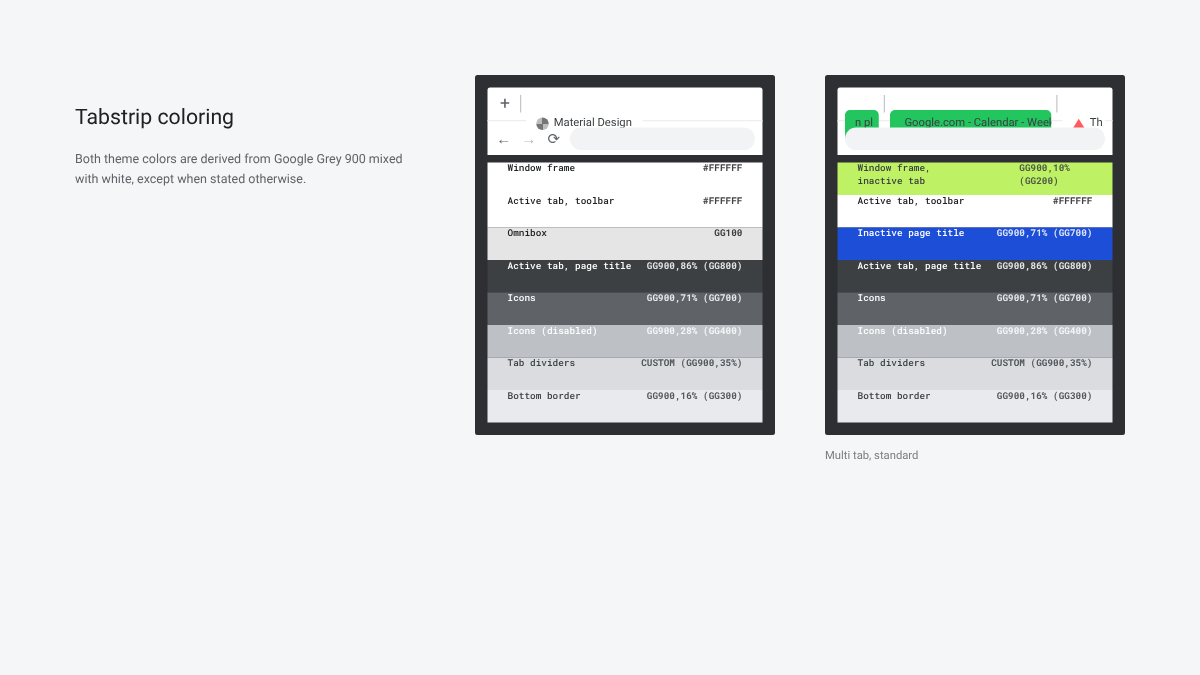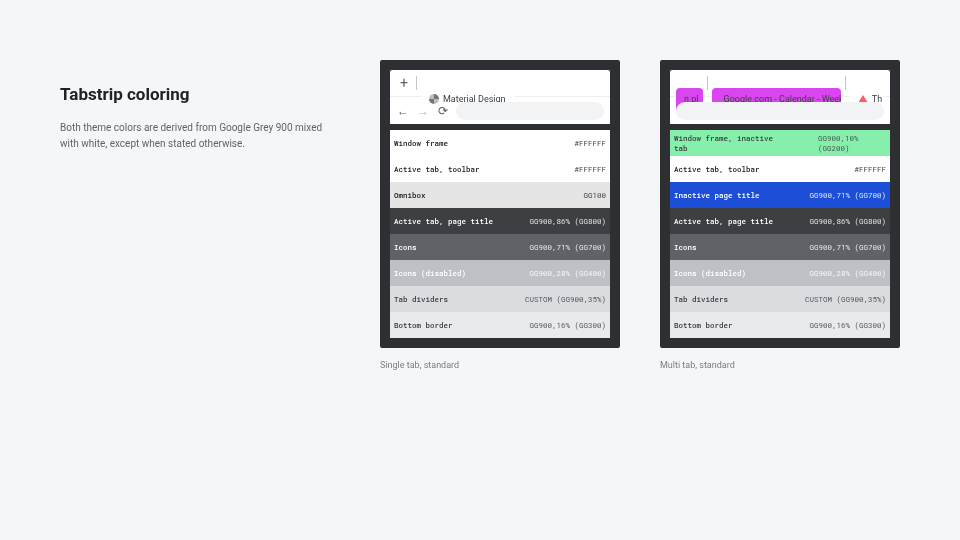--- a/index.html
+++ b/index.html
@@ -5,50 +5,50 @@
   * { box-sizing: border-box; margin: 0; padding: 0; }
   body {
     background: #f5f6f7;
     font-family: Roboto, "Helvetica Neue", Arial, sans-serif;
     width: 960px;
     height: 540px;
     overflow: hidden;
   }
   .page { display: flex; padding: 60px 28px 0 60px; gap: 40px; }
   .left { width: 280px; flex: 0 0 280px; padding-top: 24px; }
-  .left h1 { font-size: 17px; font-weight: 700; color: #202124; margin-bottom: 16px; }
+  .left h1 { font-size: 17px; font-weight: 400; color: #202124; margin-bottom: 16px; }
   .left p { font-size: 10px; line-height: 1.55; color: #5f6368; }
   .examples { display: flex; gap: 40px; flex: 1; }
   .example { width: 240px; }
   .frame {
     background: #2d2f33;
     padding: 10px;
     border-radius: 2px;
   }
   .chrome-head { background: #fff; border-radius: 2px 2px 0 0; }
   .tabstrip { display: flex; align-items: center; height: 26px; padding: 0 6px; font-size: 9px; }
   .tab {
     display: flex; align-items: center; gap: 4px;
     padding: 0 8px; height: 22px;
     color: #3c4043;
     white-space: nowrap; overflow: hidden; margin-top: 32px;
   }
-  .tab.inactive { background: #d946ef; border-radius: 4px 4px 0 0; }
+  .tab.inactive { background: #22c55e; border-radius: 4px 4px 0 0; }
   .tab.active { background: #fff; }
   .favicon { width: 10px; height: 10px; display: inline-block; }
   .plus { font-size: 14px; color: #5f6368; padding: 0 4px; cursor: default; }
   .sep { width: 1px; height: 14px; background: #c4c7c9; margin: 0 4px; }
   .toolbar { display: flex; align-items: center; height: 28px; padding: 0 6px; gap: 6px; border-top: 1px solid #eee; }
   .nav-icon { color: #5f6368; font-size: 12px; width: 14px; text-align: center; }
   .nav-icon.dim { color: #b5b8bb; }
   .omnibox { flex: 1; height: 18px; background: #f1f3f4; border-radius: 9px; }
   .tbl { margin-top: 6px; font-family: "Roboto Mono", Menlo, Consolas, monospace; font-size: 7.5px; }
-  .row { display: flex; justify-content: space-between; align-items: center; height: 26px; padding: 0 4px; }
+  .row { display: flex; justify-content: space-between; align-items: flex-start; height: 26px; padding: 0 16px; }
   .row span:first-child { font-weight: 500; }
-  .row span:last-child { font-weight: 400; opacity: 0.85; }
+  .row span:last-child { font-weight: 700; opacity: 0.85; }
   .caption { font-size: 9px; color: #7a7d80; margin-top: 12px; }
   
   .fav-md { background: conic-gradient(#757575 0 25%, #bdbdbd 0 50%, #757575 0 75%, #bdbdbd 0); border-radius: 50%; }
   .fav-cal { background: #1a73e8; border-radius: 2px; }
   .fav-air { width:0; height:0; border-left:5px solid transparent; border-right:5px solid transparent; border-bottom:8px solid #ff5a5f; }
 </style>
 </head>
 <body>
 
 <div class="page">
@@ -103,21 +103,20 @@
             <div class="row" style="background: rgb(218, 220, 224); color: rgb(60, 64, 67);">
               <span>Tab dividers</span>
               <span>CUSTOM (GG900,35%)</span>
             </div>
             <div class="row" style="background: rgb(232, 234, 237); color: rgb(60, 64, 67);">
               <span>Bottom border</span>
               <span>GG900,16% (GG300)</span>
             </div>
           </div>
         </div>
-        <div class="caption">Single tab, standard</div>
       </div>
       <div class="example">
         <div class="frame">
           <div class="chrome-head">
             <div class="tabstrip">
               <div class="tab inactive">
                 <span>n pl</span>
               </div>
               <span class="sep"></span>
               <div class="tab inactive">
@@ -128,21 +127,21 @@
               <div class="tab active">
                 <span class="favicon fav-air"></span>
                 <span>Th</span>
               </div>
             </div>
             <div class="toolbar">
               <div class="omnibox"></div>
             </div>
           </div>
           <div class="tbl">
-            <div class="row" style="background: #86efac; color: rgb(60, 64, 67); gap: 40px;">
+            <div class="row" style="background: #bef264; color: rgb(60, 64, 67); gap: 40px;">
               <span>Window frame, inactive tab</span>
               <span>GG900,10% (GG200)</span>
             </div>
             <div class="row" style="background: rgb(255, 255, 255); color: rgb(32, 33, 36);">
               <span>Active tab, toolbar</span>
               <span>#FFFFFF</span>
             </div>
             <div class="row" style="background: #1d4ed8; color: rgb(255, 255, 255);">
               <span>Inactive page title</span>
               <span>GG900,71% (GG700)</span>

